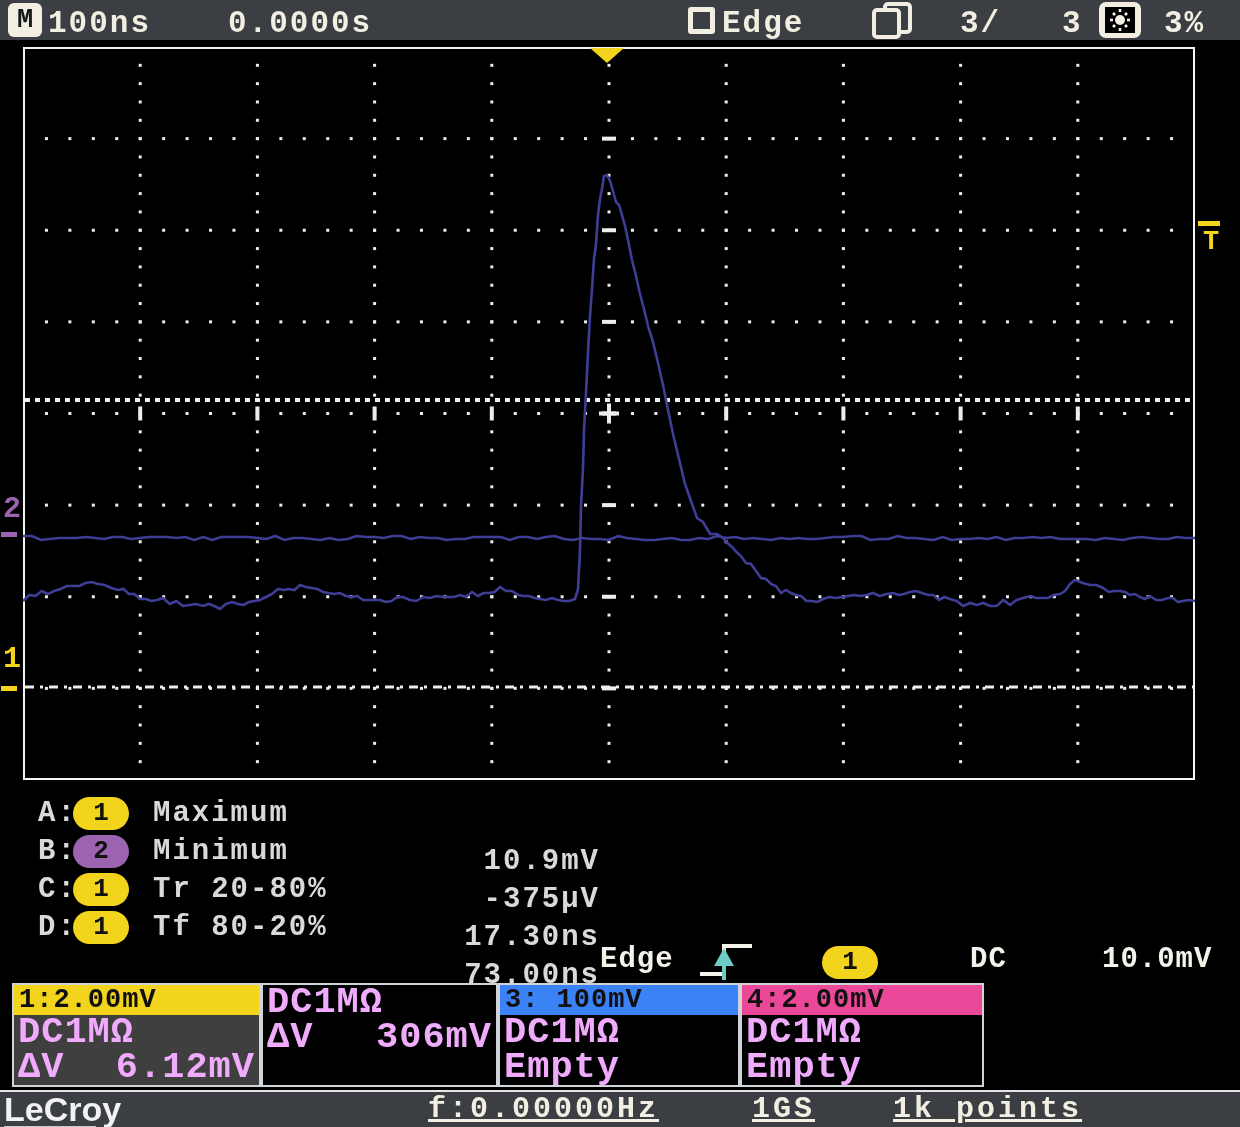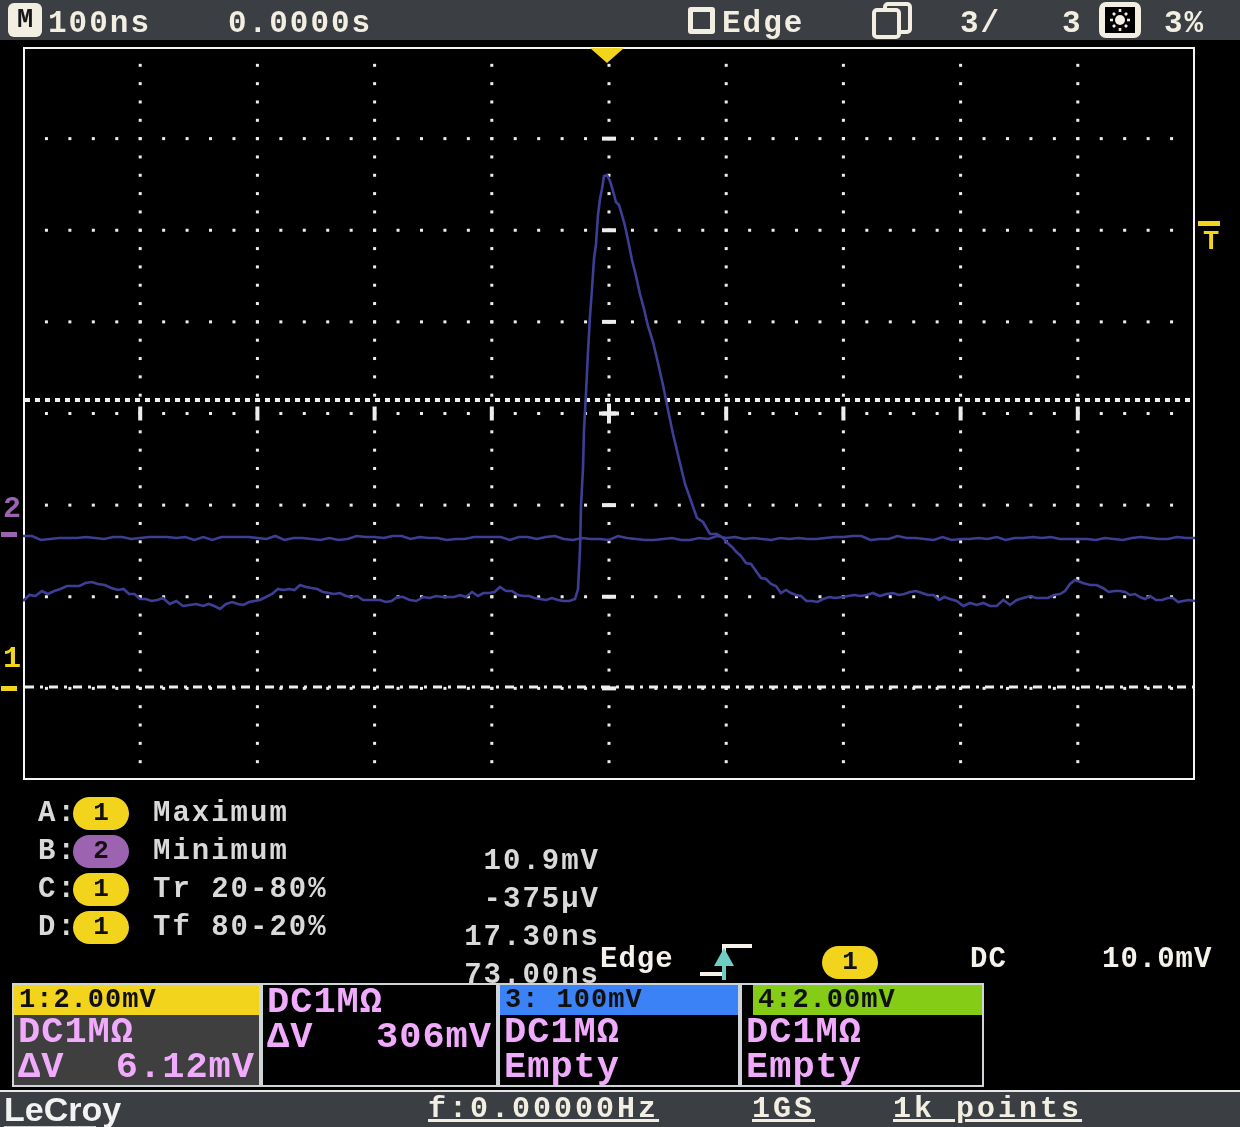--- a/index.html
+++ b/index.html
@@ -878,21 +878,21 @@
       <div class="chhead" style="background: #3b82f6;">3: 100mV</div>
       <div class="chbody" style="background: rgb(0, 0, 0);">
         <div class="chline">DC1MΩ</div>
         <div class="chline2">
           <span>Empty</span>
           <span></span>
         </div>
       </div>
     </div>
     <div class="chbox" style="left:740px;width:244px">
-      <div class="chhead" style="background: #84cc16; margin-left: 11px;">4:2.00mV</div>
+      <div class="chhead" style="background: #ec4899;">4:2.00mV</div>
       <div class="chbody" style="background: rgb(0, 0, 0);">
         <div class="chline">DC1MΩ</div>
         <div class="chline2">
           <span>Empty</span>
           <span></span>
         </div>
       </div>
     </div>
   </div>
 

